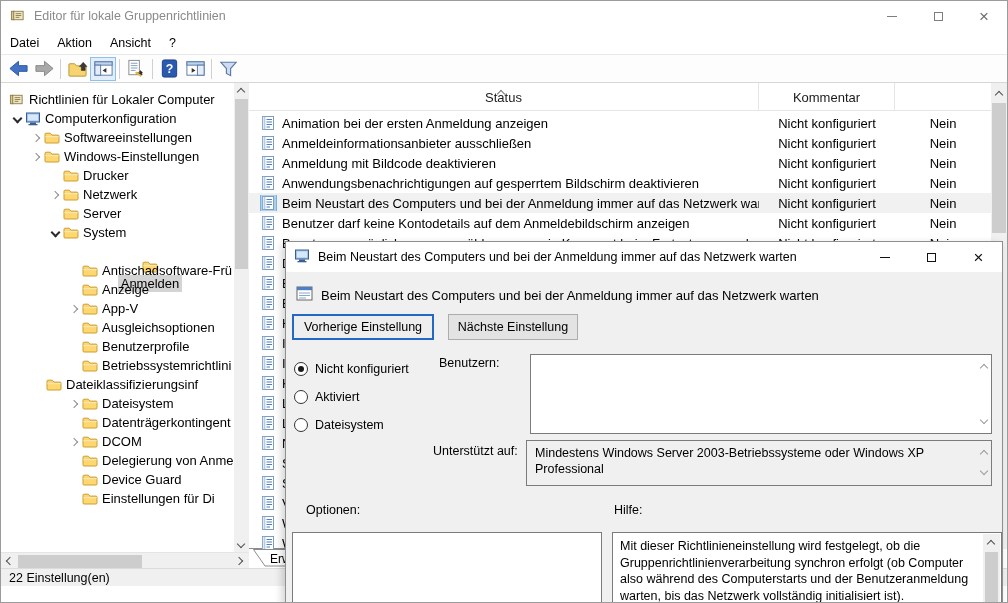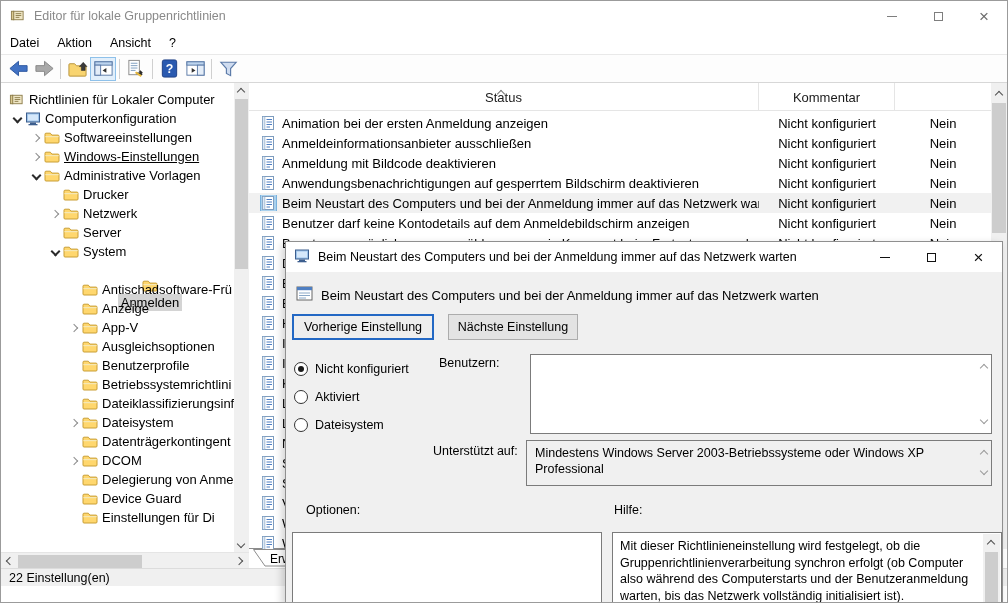--- a/index.html
+++ b/index.html
@@ -226,43 +226,31 @@
             <span class="chev collapsed"></span>
           </span>
           <span class="ticon">
             <svg width="16" height="14" viewBox="0 0 16 14">
               <path d="M1 3.2 a1 1 0 0 1 1-1 h4.3 l1.6 1.9 H14 a1 1 0 0 1 1 1 V11 a1 1 0 0 1 -1 1 H2 a1 1 0 0 1 -1-1 Z" fill="#ffd76e" stroke="#c99e35"></path>
               <path d="M1.4 5.6 H14.6" stroke="#f5e7b5" stroke-width="1.2" fill="none"></path>
             </svg>
           </span>
           <span class="tlabel">Softwareeinstellungen</span>
         </div>
-        <div class="tree-row" style="padding-left: 27px; text-decoration: underline;">
+        <div class="tree-row" style="padding-left: 27px;">
           <span class="slot">
             <span class="chev collapsed"></span>
           </span>
           <span class="ticon">
             <svg width="16" height="14" viewBox="0 0 16 14">
               <path d="M1 3.2 a1 1 0 0 1 1-1 h4.3 l1.6 1.9 H14 a1 1 0 0 1 1 1 V11 a1 1 0 0 1 -1 1 H2 a1 1 0 0 1 -1-1 Z" fill="#ffd76e" stroke="#c99e35"></path>
               <path d="M1.4 5.6 H14.6" stroke="#f5e7b5" stroke-width="1.2" fill="none"></path>
             </svg>
           </span>
           <span class="tlabel">Windows-Einstellungen</span>
-        </div>
-        <div class="tree-row" style="padding-left: 27px;">
-          <span class="slot">
-            <span class="chev expanded"></span>
-          </span>
-          <span class="ticon">
-            <svg width="16" height="14" viewBox="0 0 16 14">
-              <path d="M1 3.2 a1 1 0 0 1 1-1 h4.3 l1.6 1.9 H14 a1 1 0 0 1 1 1 V11 a1 1 0 0 1 -1 1 H2 a1 1 0 0 1 -1-1 Z" fill="#ffd76e" stroke="#c99e35"></path>
-              <path d="M1.4 5.6 H14.6" stroke="#f5e7b5" stroke-width="1.2" fill="none"></path>
-            </svg>
-          </span>
-          <span class="tlabel">Administrative Vorlagen</span>
         </div>
         <div class="tree-row" style="padding-left: 46px;">
           <span class="slot"></span>
           <span class="ticon">
             <svg width="16" height="14" viewBox="0 0 16 14">
               <path d="M1 3.2 a1 1 0 0 1 1-1 h4.3 l1.6 1.9 H14 a1 1 0 0 1 1 1 V11 a1 1 0 0 1 -1 1 H2 a1 1 0 0 1 -1-1 Z" fill="#ffd76e" stroke="#c99e35"></path>
               <path d="M1.4 5.6 H14.6" stroke="#f5e7b5" stroke-width="1.2" fill="none"></path>
             </svg>
           </span>
           <span class="tlabel">Drucker</span>
@@ -366,21 +354,21 @@
         <div class="tree-row" style="padding-left: 65px;">
           <span class="slot"></span>
           <span class="ticon">
             <svg width="16" height="14" viewBox="0 0 16 14">
               <path d="M1 3.2 a1 1 0 0 1 1-1 h4.3 l1.6 1.9 H14 a1 1 0 0 1 1 1 V11 a1 1 0 0 1 -1 1 H2 a1 1 0 0 1 -1-1 Z" fill="#ffd76e" stroke="#c99e35"></path>
               <path d="M1.4 5.6 H14.6" stroke="#f5e7b5" stroke-width="1.2" fill="none"></path>
             </svg>
           </span>
           <span class="tlabel">Betriebssystemrichtlini</span>
         </div>
-        <div class="tree-row" style="padding-left: 65px;">
+        <div class="tree-row" style="padding-left: 29px;">
           <span class="slot"></span>
           <span class="ticon">
             <svg width="16" height="14" viewBox="0 0 16 14">
               <path d="M1 3.2 a1 1 0 0 1 1-1 h4.3 l1.6 1.9 H14 a1 1 0 0 1 1 1 V11 a1 1 0 0 1 -1 1 H2 a1 1 0 0 1 -1-1 Z" fill="#ffd76e" stroke="#c99e35"></path>
               <path d="M1.4 5.6 H14.6" stroke="#f5e7b5" stroke-width="1.2" fill="none"></path>
             </svg>
           </span>
           <span class="tlabel">Dateiklassifizierungsinf</span>
         </div>
         <div class="tree-row" style="padding-left: 65px;">

